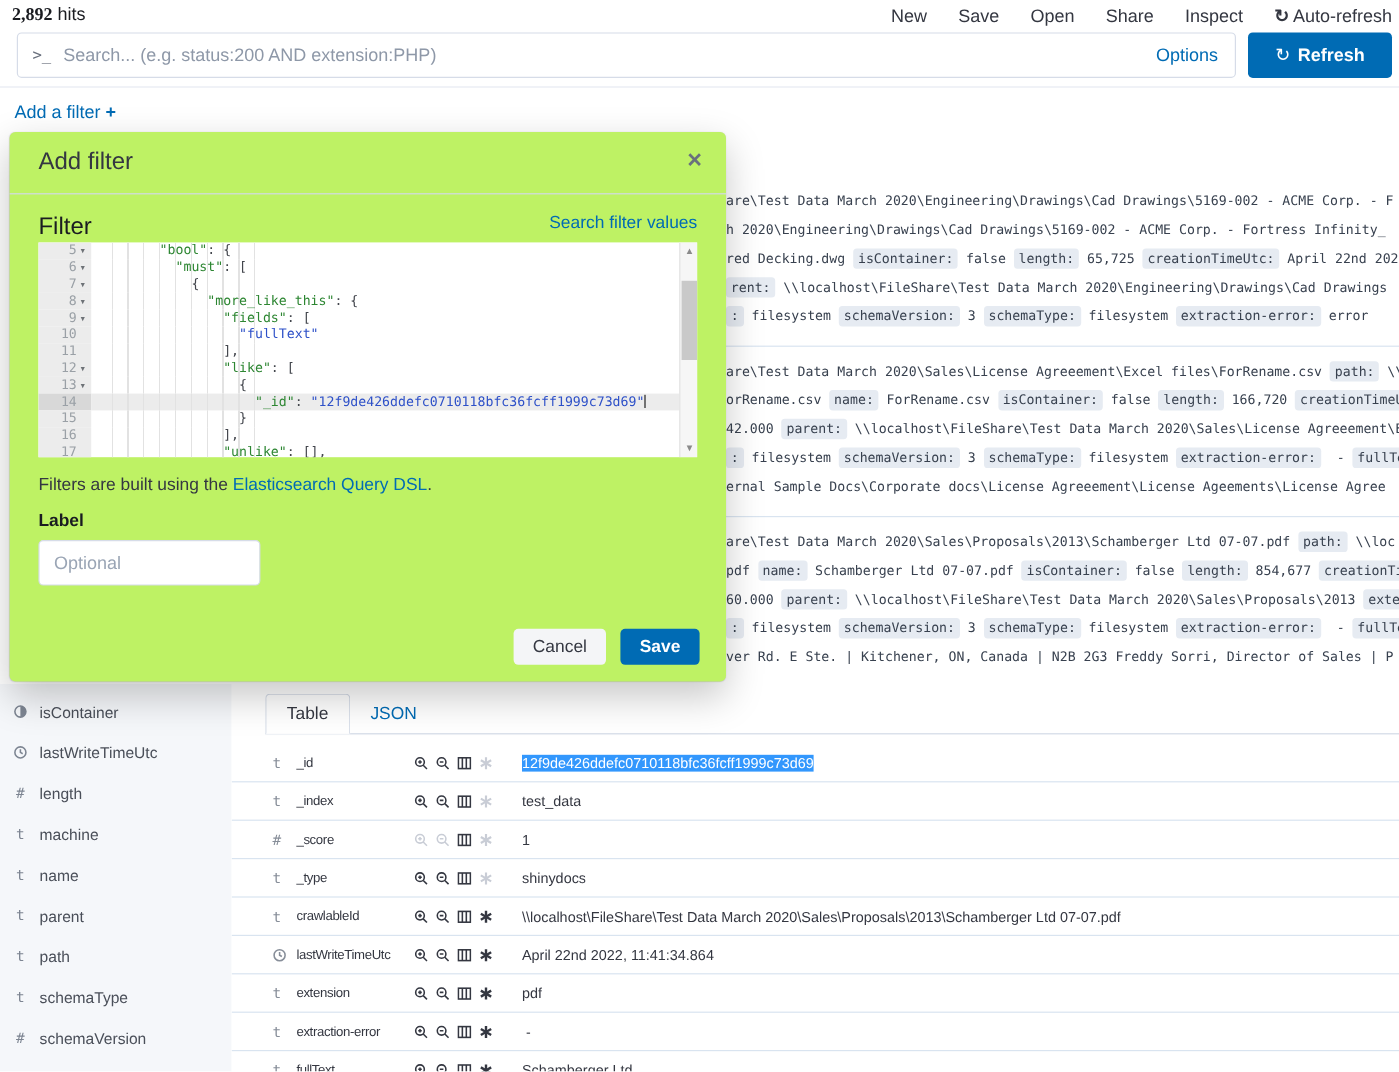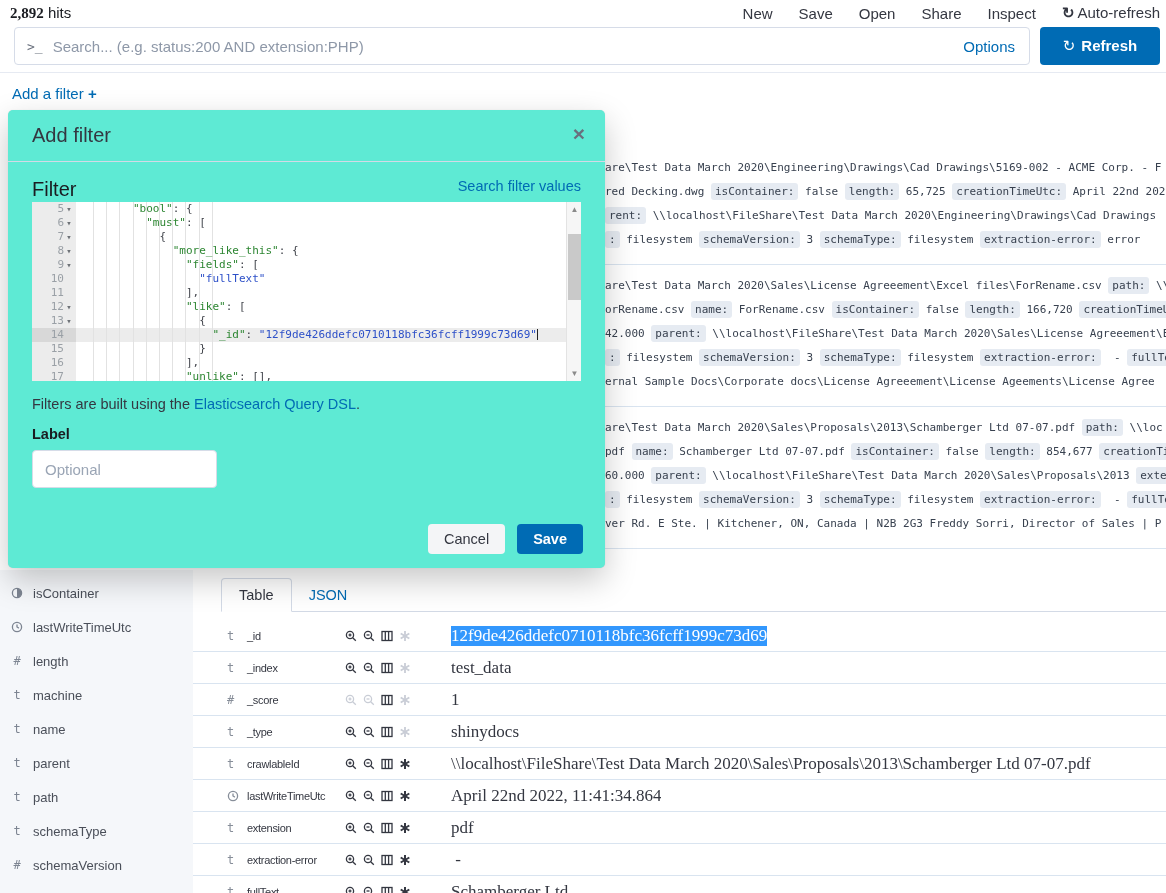--- a/index.html
+++ b/index.html
@@ -57,30 +57,30 @@
   .drows { margin-top:8px; }
   .drow { height:32px; display:flex; align-items:center; border-bottom:1px solid #d9e4f0; padding-left:34px; }
   .dtype { width:20px; color:#878e99; display:inline-flex; align-items:center; }
   .dtype .tletter { font-family:"DejaVu Sans Mono", monospace; font-size:12px; }
   .dfield { width:98px; font-family:Liberation Sans, sans-serif; font-size:11px;
     letter-spacing:-0.3px; color:#343741; }
   .dicons { width:80px; display:inline-flex; gap:6px; align-items:center; }
   .ibtn { display:inline-flex; color:#343741; cursor:pointer; }
   .ibtn.dim { color:#c9cdd6; }
   .ibtn.strong .ic { stroke-width:2; }
-  .dvalue { margin-left:26px; font-family:Liberation Serif, serif; font-size:17px;
+  .dvalue { margin-left:10px; font-family:Liberation Sans, sans-serif; font-size:12px;
     color:#343741; white-space:pre; overflow:hidden; }
   .dvalue.sel { background:#3297fd; color:#fff; }
 
   .ic { width:12px; height:12px; fill:none; stroke:currentColor; stroke-width:1.3; }
   .ic .fill { fill:currentColor; stroke:none; }
   .ic.ast { stroke-width:1.8; }
 
   
-  .modal { position:absolute; left:8px; top:110px; width:597px; height:458px; background:#5eead4;
+  .modal { position:absolute; left:8px; top:110px; width:597px; height:458px; background:#bef264;
     border-radius:5px; box-shadow:0 12px 32px rgba(0,0,0,0.22), 0 0 1px rgba(0,0,0,0.15); z-index:20; }
   .m-head { position:absolute; top:0; left:0; right:0; height:52px; border-bottom:1px solid #d3dae6; }
   .m-title { position:absolute; left:24px; top:14px; font-size:20px; color:#343741; }
   .m-close { position:absolute; right:20px; top:12px; font-size:21px; font-weight:bold; color:#69707d; cursor:pointer; }
   .m-filter-label { position:absolute; left:24px; top:68px; font-size:20px; font-weight:normal; color:#1a1c21; }
   .m-search-values { position:absolute; right:24px; top:68px; font-size:14.5px; color:#006BB4; }
 
   .editor { position:absolute; left:24px; top:92px; width:549px; height:179px; overflow:hidden;
     background:#fff; cursor:text; }
   .eline { display:flex; height:14px; line-height:14px; font-family:"DejaVu Sans Mono", monospace; font-size:11px; }
@@ -138,20 +138,21 @@
     <a class="options">Options</a>
   </div>
   <button class="refresh-btn"><span class="ref-glyph">↻</span><span>Refresh</span></button>
   <div class="hr1"></div>
 
   <a class="addfilter"><span>Add a filter</span> <b>+</b></a>
 
   <div class="doc-list" id="doc-list">
       <div class="doc-block">
         <div class="doc-line"><span>are\Test Data March 2020\Engineering\Drawings\Cad Drawings\5169-002 - ACME Corp. - F</span></div>
+        <div class="doc-line"><span>h 2020\Engineering\Drawings\Cad Drawings\5169-002 - ACME Corp. - Fortress Infinity_</span></div>
         <div class="doc-line"><span>red Decking.dwg </span><span class="fbadge">isContainer:</span><span> false </span><span class="fbadge">length:</span><span> 65,725 </span><span class="fbadge">creationTimeUtc:</span><span> April 22nd 2022</span></div>
         <div class="doc-line"><span class="fbadge">rent:</span><span> \\localhost\FileShare\Test Data March 2020\Engineering\Drawings\Cad Drawings</span></div>
         <div class="doc-line"><span class="fbadge">:</span><span> filesystem </span><span class="fbadge">schemaVersion:</span><span> 3 </span><span class="fbadge">schemaType:</span><span> filesystem </span><span class="fbadge">extraction-error:</span><span> error</span></div>
       </div>
       <div class="doc-block">
         <div class="doc-line"><span>are\Test Data March 2020\Sales\License Agreeement\Excel files\ForRename.csv </span><span class="fbadge">path:</span><span> \\l</span></div>
         <div class="doc-line"><span>orRename.csv </span><span class="fbadge">name:</span><span> ForRename.csv </span><span class="fbadge">isContainer:</span><span> false </span><span class="fbadge">length:</span><span> 166,720 </span><span class="fbadge">creationTimeU</span></div>
         <div class="doc-line"><span>42.000 </span><span class="fbadge">parent:</span><span> \\localhost\FileShare\Test Data March 2020\Sales\License Agreeement\E</span></div>
         <div class="doc-line"><span class="fbadge">:</span><span> filesystem </span><span class="fbadge">schemaVersion:</span><span> 3 </span><span class="fbadge">schemaType:</span><span> filesystem </span><span class="fbadge">extraction-error:</span><span>  - </span><span class="fbadge">fullTex</span></div>
         <div class="doc-line"><span>ernal Sample Docs\Corporate docs\License Agreeement\License Ageements\License Agree</span></div>

